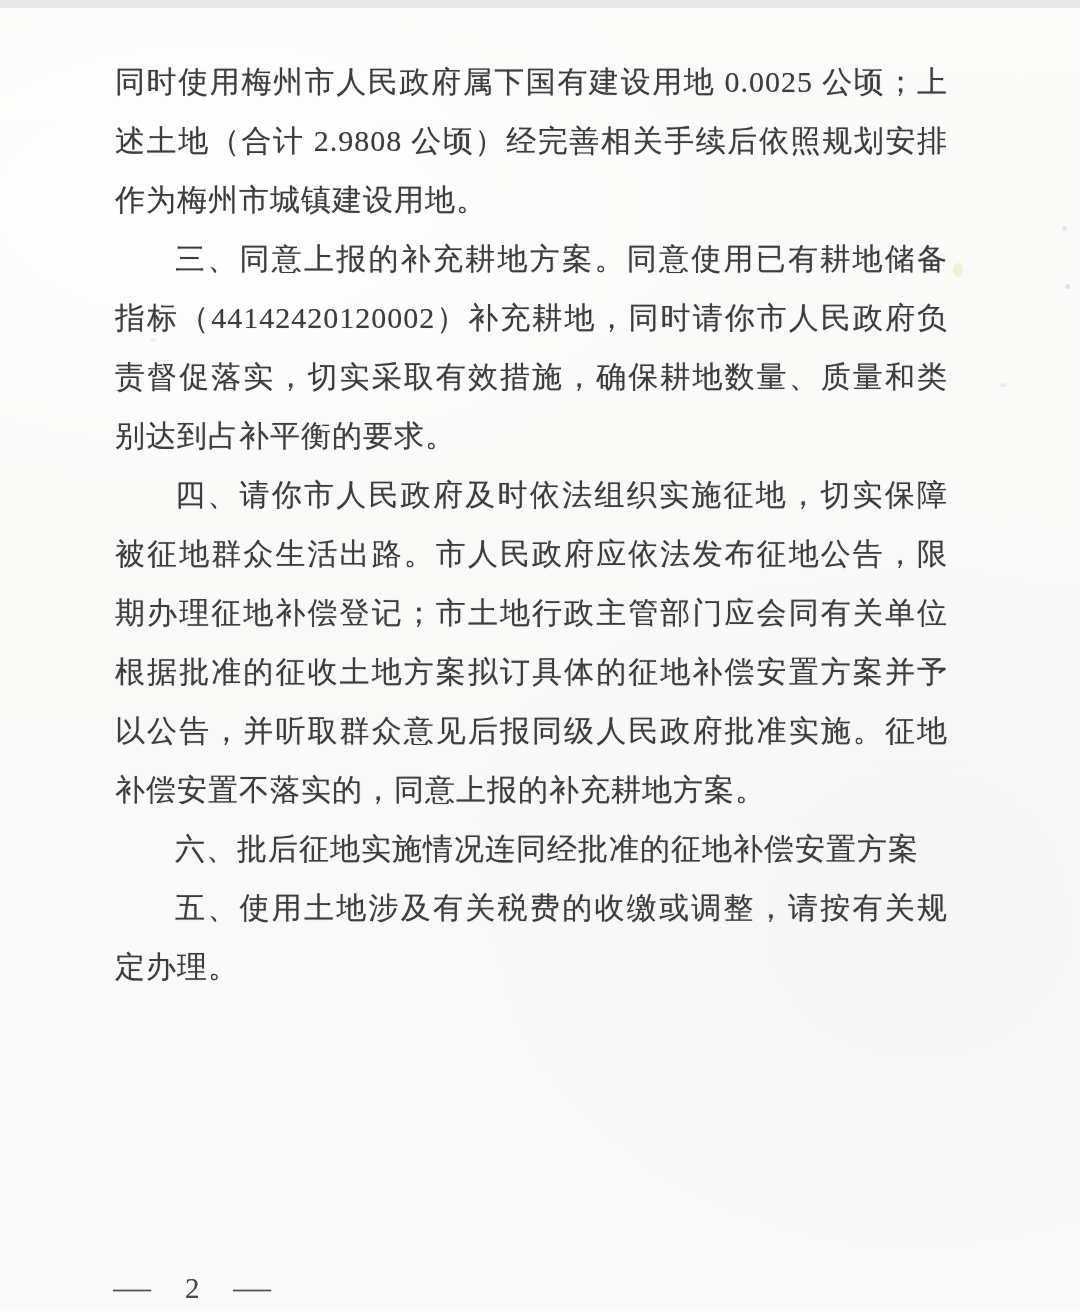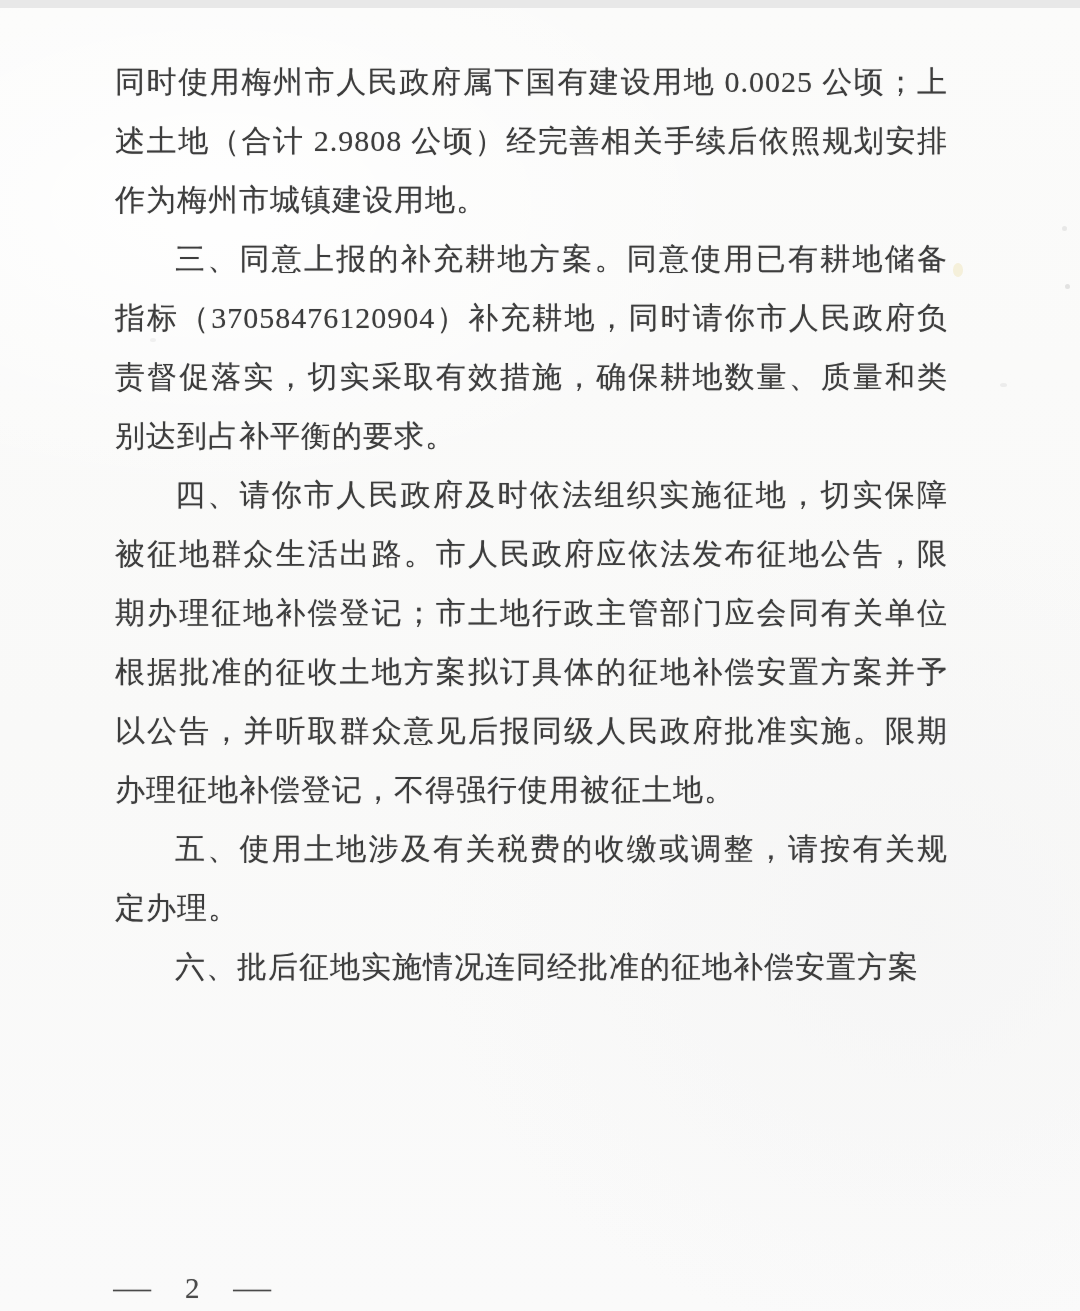--- a/index.html
+++ b/index.html
@@ -67,24 +67,24 @@
   .speck-4 { left: 1000px; top: 375px; width: 7px; height: 4px; background: rgba(160,160,160,0.15); }
   .speck-5 { left: 150px; top: 330px; width: 6px; height: 4px; background: rgba(170,170,170,0.14); }
 </style>
 </head>
 <body>
 
 <div class="page">
 
   <div class="content">
     <p>同时使用梅州市人民政府属下国有建设用地 0.0025 公顷；上述土地（合计 2.9808 公顷）经完善相关手续后依照规划安排作为梅州市城镇建设用地。</p>
-    <p class="indent">三、同意上报的补充耕地方案。同意使用已有耕地储备指标（37058476120904）补充耕地，同时请你市人民政府负责督促落实，切实采取有效措施，确保耕地数量、质量和类别达到占补平衡的要求。</p>
-    <p class="indent">四、请你市人民政府及时依法组织实施征地，切实保障被征地群众生活出路。市人民政府应依法发布征地公告，限期办理征地补偿登记；市土地行政主管部门应会同有关单位根据批准的征收土地方案拟订具体的征地补偿安置方案并予以公告，并听取群众意见后报同级人民政府批准实施。限期办理征地补偿登记，不得强行使用被征土地。</p>
+    <p class="indent">三、同意上报的补充耕地方案。同意使用已有耕地储备指标（44142420120002）补充耕地，同时请你市人民政府负责督促落实，切实采取有效措施，确保耕地数量、质量和类别达到占补平衡的要求。</p>
+    <p class="indent">四、请你市人民政府及时依法组织实施征地，切实保障被征地群众生活出路。市人民政府应依法发布征地公告，限期办理征地补偿登记；市土地行政主管部门应会同有关单位根据批准的征收土地方案拟订具体的征地补偿安置方案并予以公告，并听取群众意见后报同级人民政府批准实施。征地补偿安置不落实的，同意上报的补充耕地方案。</p>
+    <p class="indent">六、批后征地实施情况连同经批准的征地补偿安置方案</p>
     <p class="indent">五、使用土地涉及有关税费的收缴或调整，请按有关规定办理。</p>
-    <p class="indent">六、批后征地实施情况连同经批准的征地补偿安置方案</p>
   </div>
 
   <div class="footer">
     <span class="dash">—</span>
     <span class="num">2</span>
     <span class="dash">—</span>
   </div>
 
   <span class="speck speck-1"></span>
   <span class="speck speck-2"></span>

